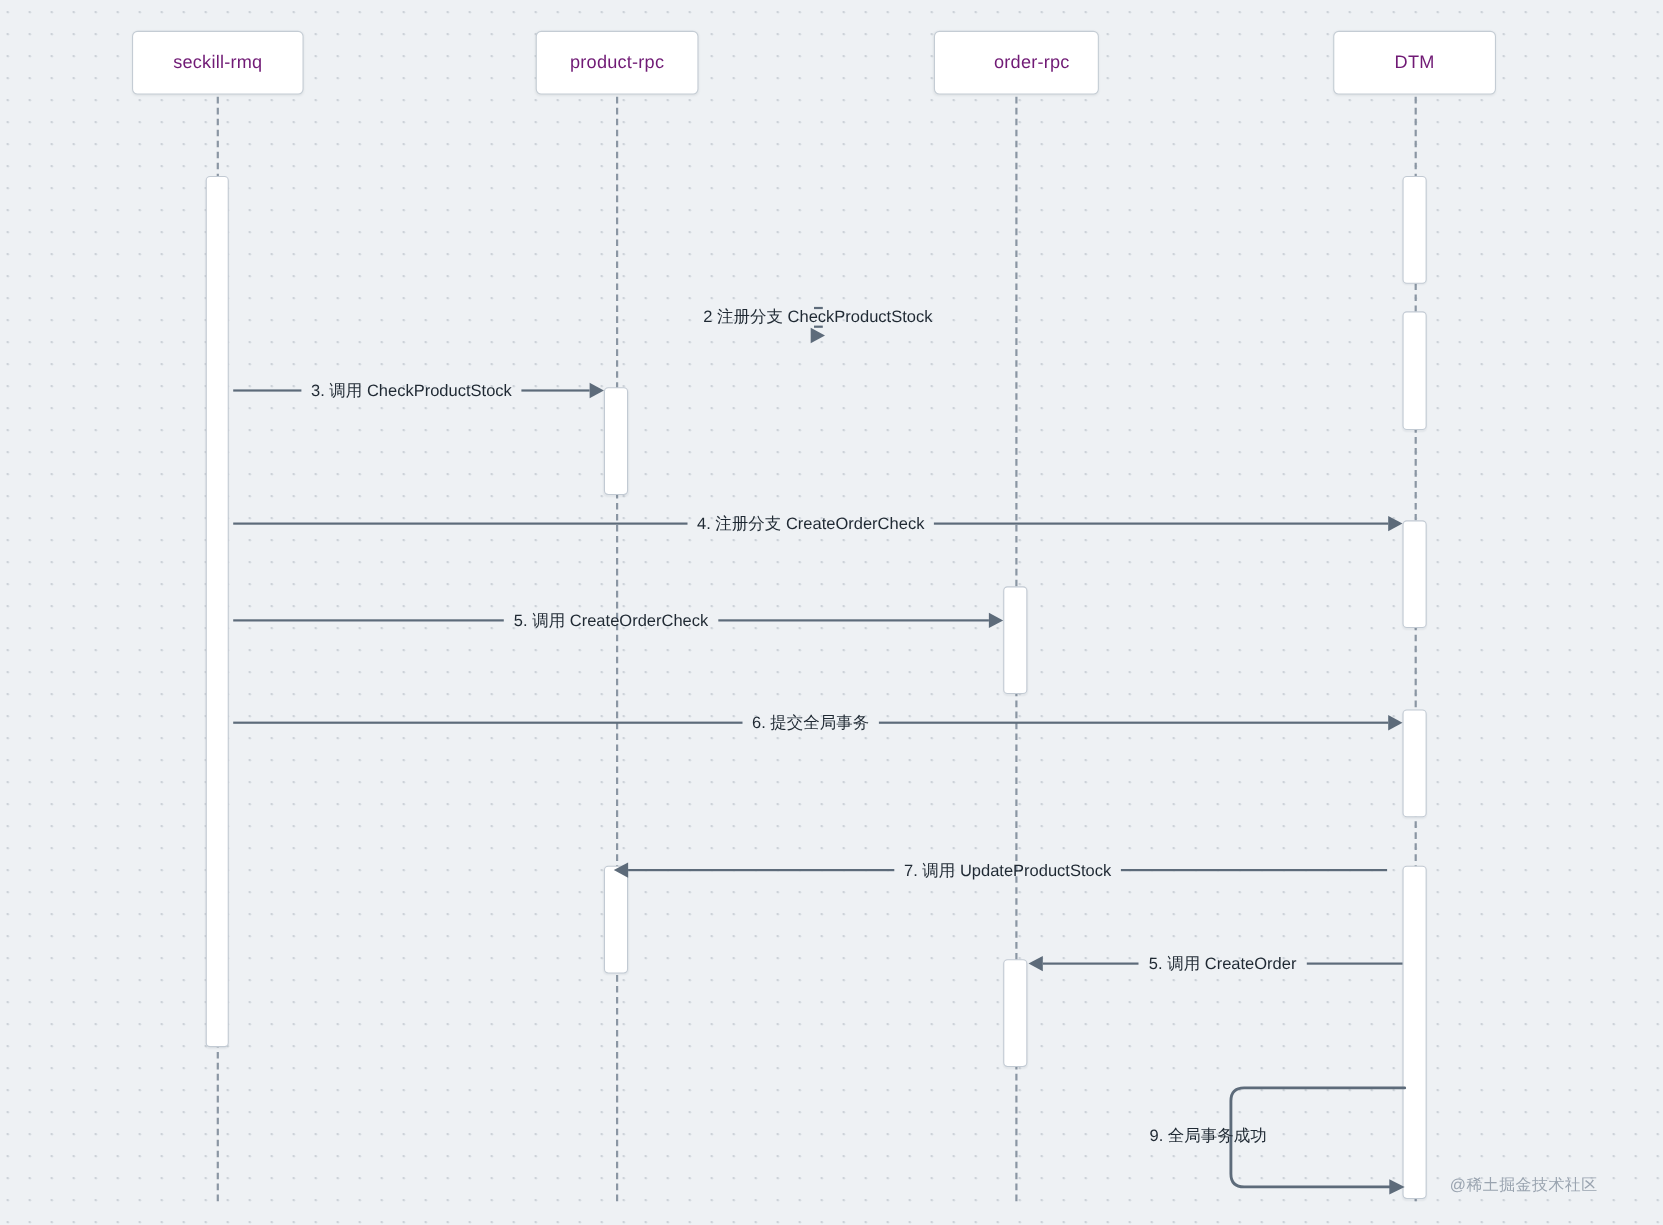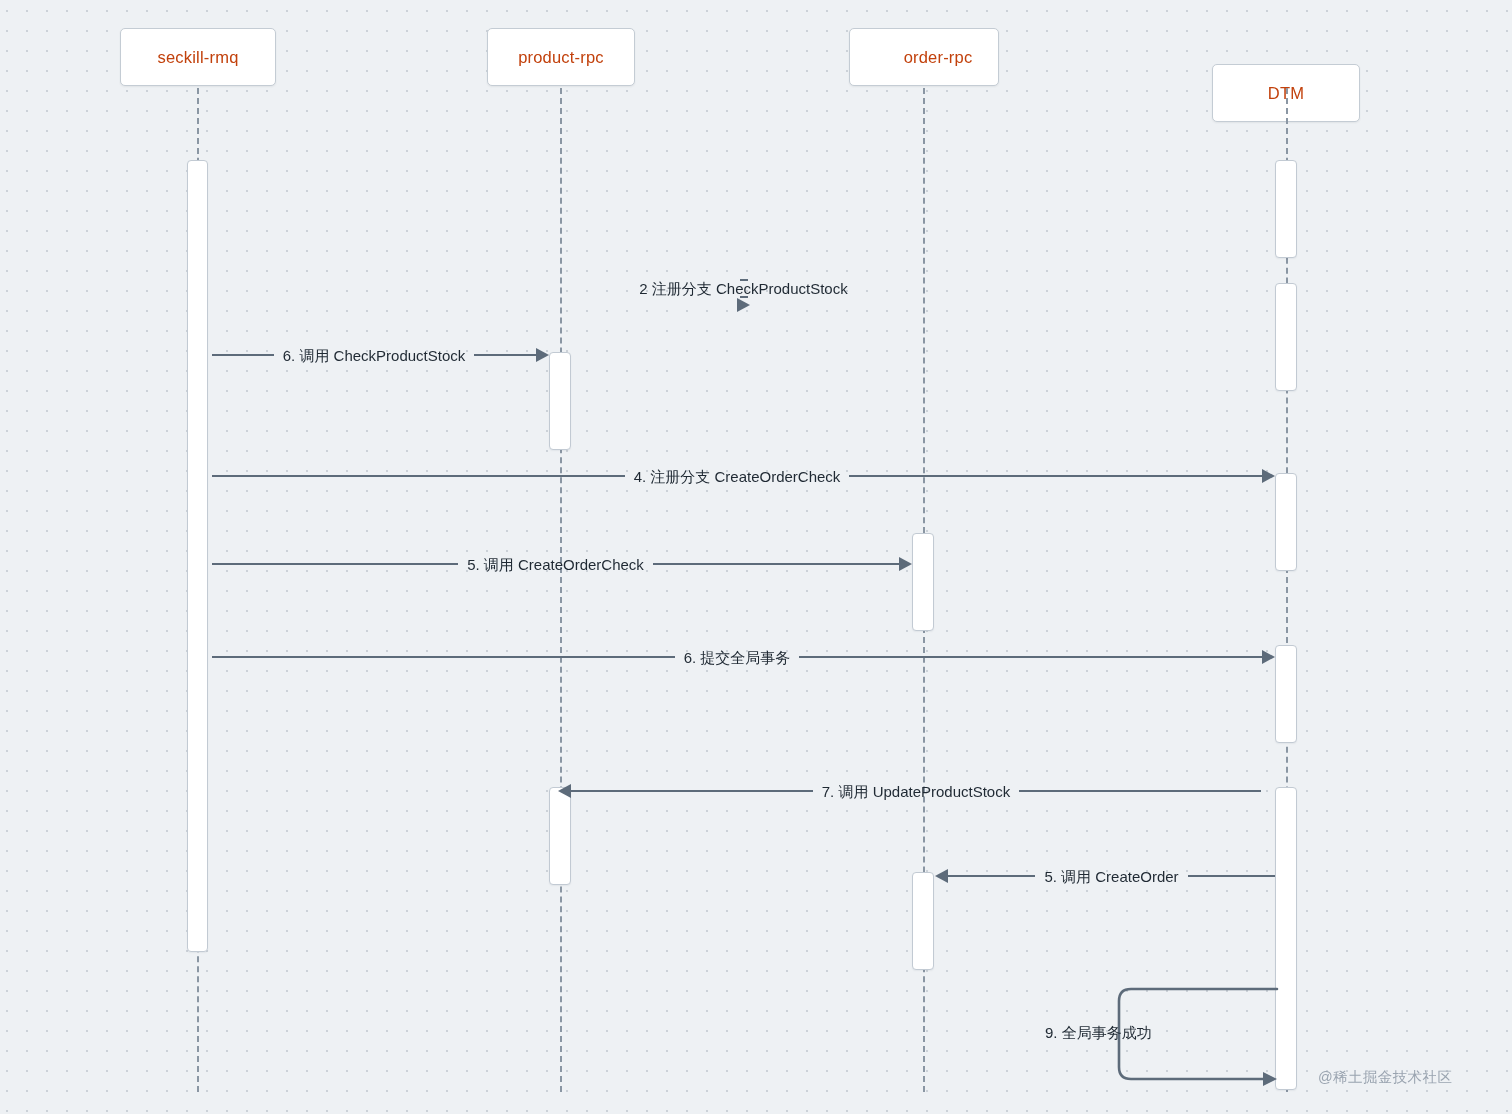--- a/index.html
+++ b/index.html
@@ -28,21 +28,21 @@
   
   .participant {
     position: absolute;
     box-sizing: border-box;
     background: #ffffff;
     border: 1px solid #c4ccd4;
     border-radius: 5px;
     display: flex;
     align-items: center;
     justify-content: center;
-    color: #c2410c;
+    color: #701a75;
     font-size: 16.5px;
     letter-spacing: 0.2px;
     box-shadow: 0 1px 2px rgba(40,50,60,0.07);
     white-space: nowrap;
   }
 
   
   .lifeline {
     position: absolute;
     width: 0;
@@ -130,21 +130,21 @@
   </div>
 
   <div class="participant" style="left:487px; top:28px; width:148px; height:58px;">
     <span>product-rpc</span>
   </div>
 
   <div class="participant" style="left:849px; top:28px; width:150px; height:58px;padding-left:28px;">
     <span>order-rpc</span>
   </div>
 
-  <div class="participant" style="left:1212px; top:28px; width:148px; height:58px;margin-top:36px;">
+  <div class="participant" style="left:1212px; top:28px; width:148px; height:58px;">
     <span>DTM</span>
   </div>
 
   <div class="lifeline" style="left:197px; top:88px; height:1004px;"></div>
   <div class="lifeline" style="left:560px; top:88px; height:1004px;"></div>
   <div class="lifeline" style="left:923px; top:88px; height:1004px;"></div>
   <div class="lifeline" style="left:1286px; top:88px; height:1004px;"></div>
 
   <div class="activation" style="left:187px; top:160px; width:21px; height:792px;"></div>
 
@@ -165,21 +165,21 @@
 
   <div class="msg" style="left:212px; top:279px; width:1063px;flex-direction:column;">
     <span class="seg"></span>
     <span class="lbl">2 注册分支 CheckProductStock</span>
     <span class="seg"></span>
     <span class="arrowhead right"></span>
   </div>
 
   <div class="msg" style="left:212px; top:340px; width:337px;">
     <span class="seg"></span>
-    <span class="lbl">6. 调用 CheckProductStock</span>
+    <span class="lbl">3. 调用 CheckProductStock</span>
     <span class="seg"></span>
     <span class="arrowhead right"></span>
   </div>
 
   <div class="msg" style="left:212px; top:461px; width:1063px;justify-content:flex-end;">
     <span class="seg"></span>
     <span class="lbl">4. 注册分支 CreateOrderCheck</span>
     <span class="seg"></span>
     <span class="arrowhead right"></span>
   </div>

